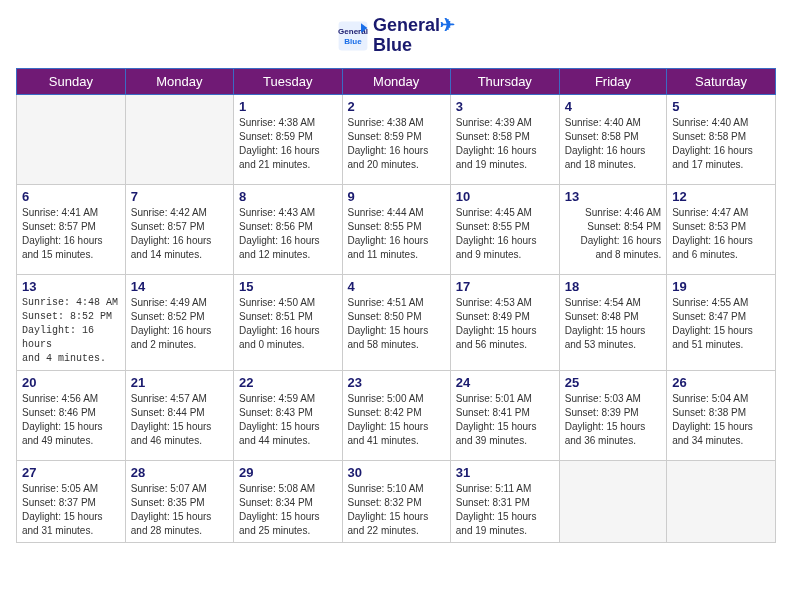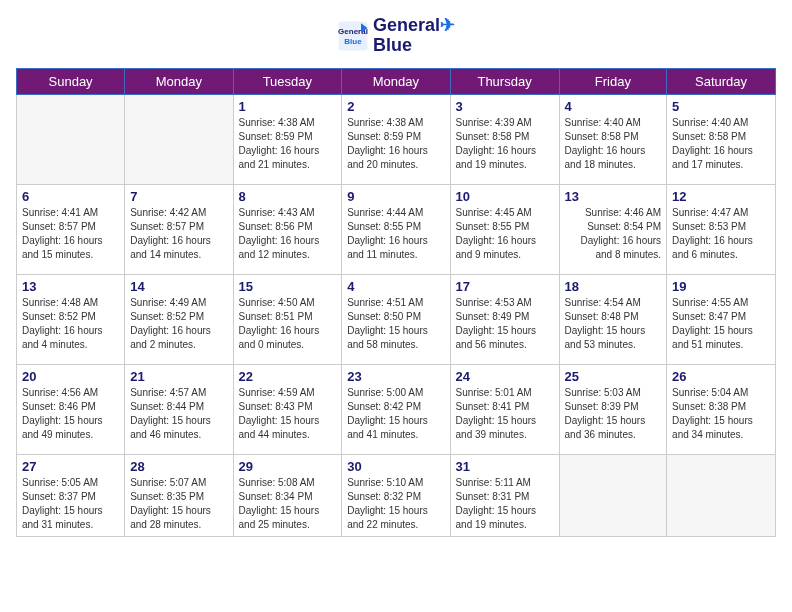--- a/index.html
+++ b/index.html
@@ -208,21 +208,21 @@
           <span class="day-num">12</span>
           <div class="day-info" style="white-space: pre-line;">Sunrise: 4:47 AM
 Sunset: 8:53 PM
 Daylight: 16 hours
 and 6 minutes.</div>
         </td>
       </tr>
       <tr>
         <td>
           <span class="day-num">13</span>
-          <div class="day-info" style="white-space: pre-line;">Sunrise: 4:48 AM
+          <div class="day-info" style="white-space: pre-line; font-family: Liberation Mono, monospace;">Sunrise: 4:48 AM
 Sunset: 8:52 PM
 Daylight: 16 hours
 and 4 minutes.</div>
         </td>
         <td>
           <span class="day-num">14</span>
           <div class="day-info" style="white-space: pre-line;">Sunrise: 4:49 AM
 Sunset: 8:52 PM
 Daylight: 16 hours
 and 2 minutes.</div>

